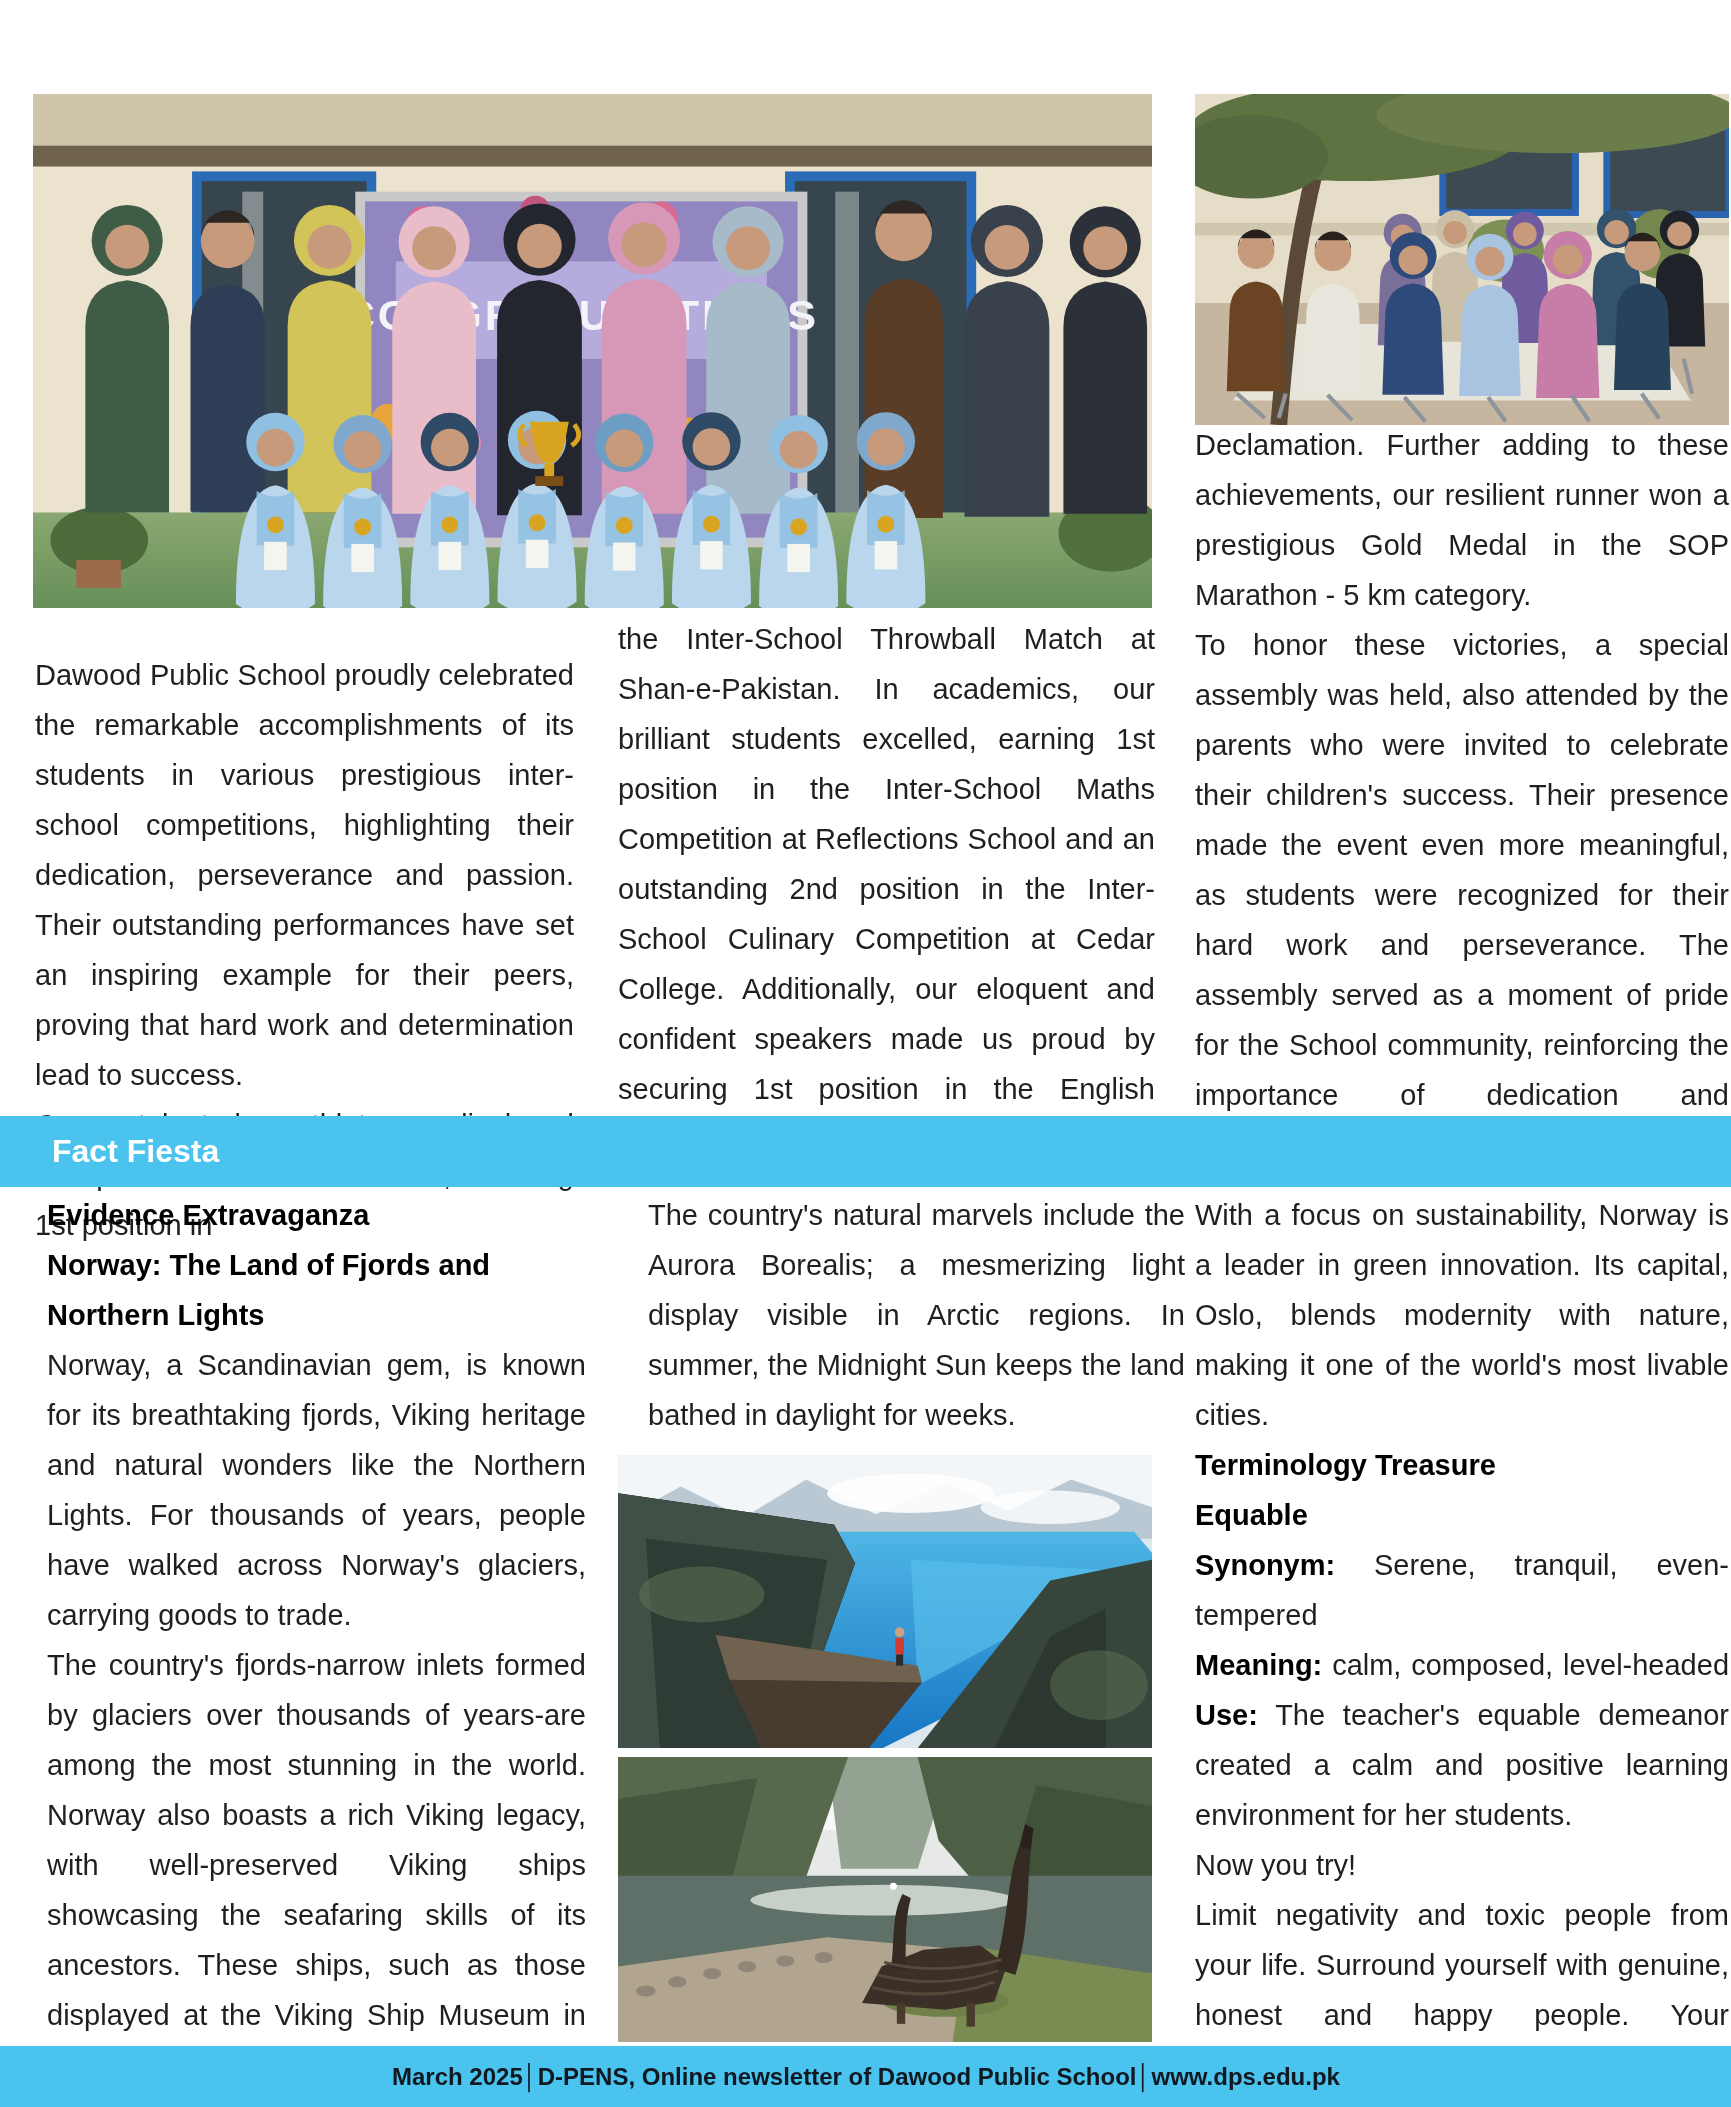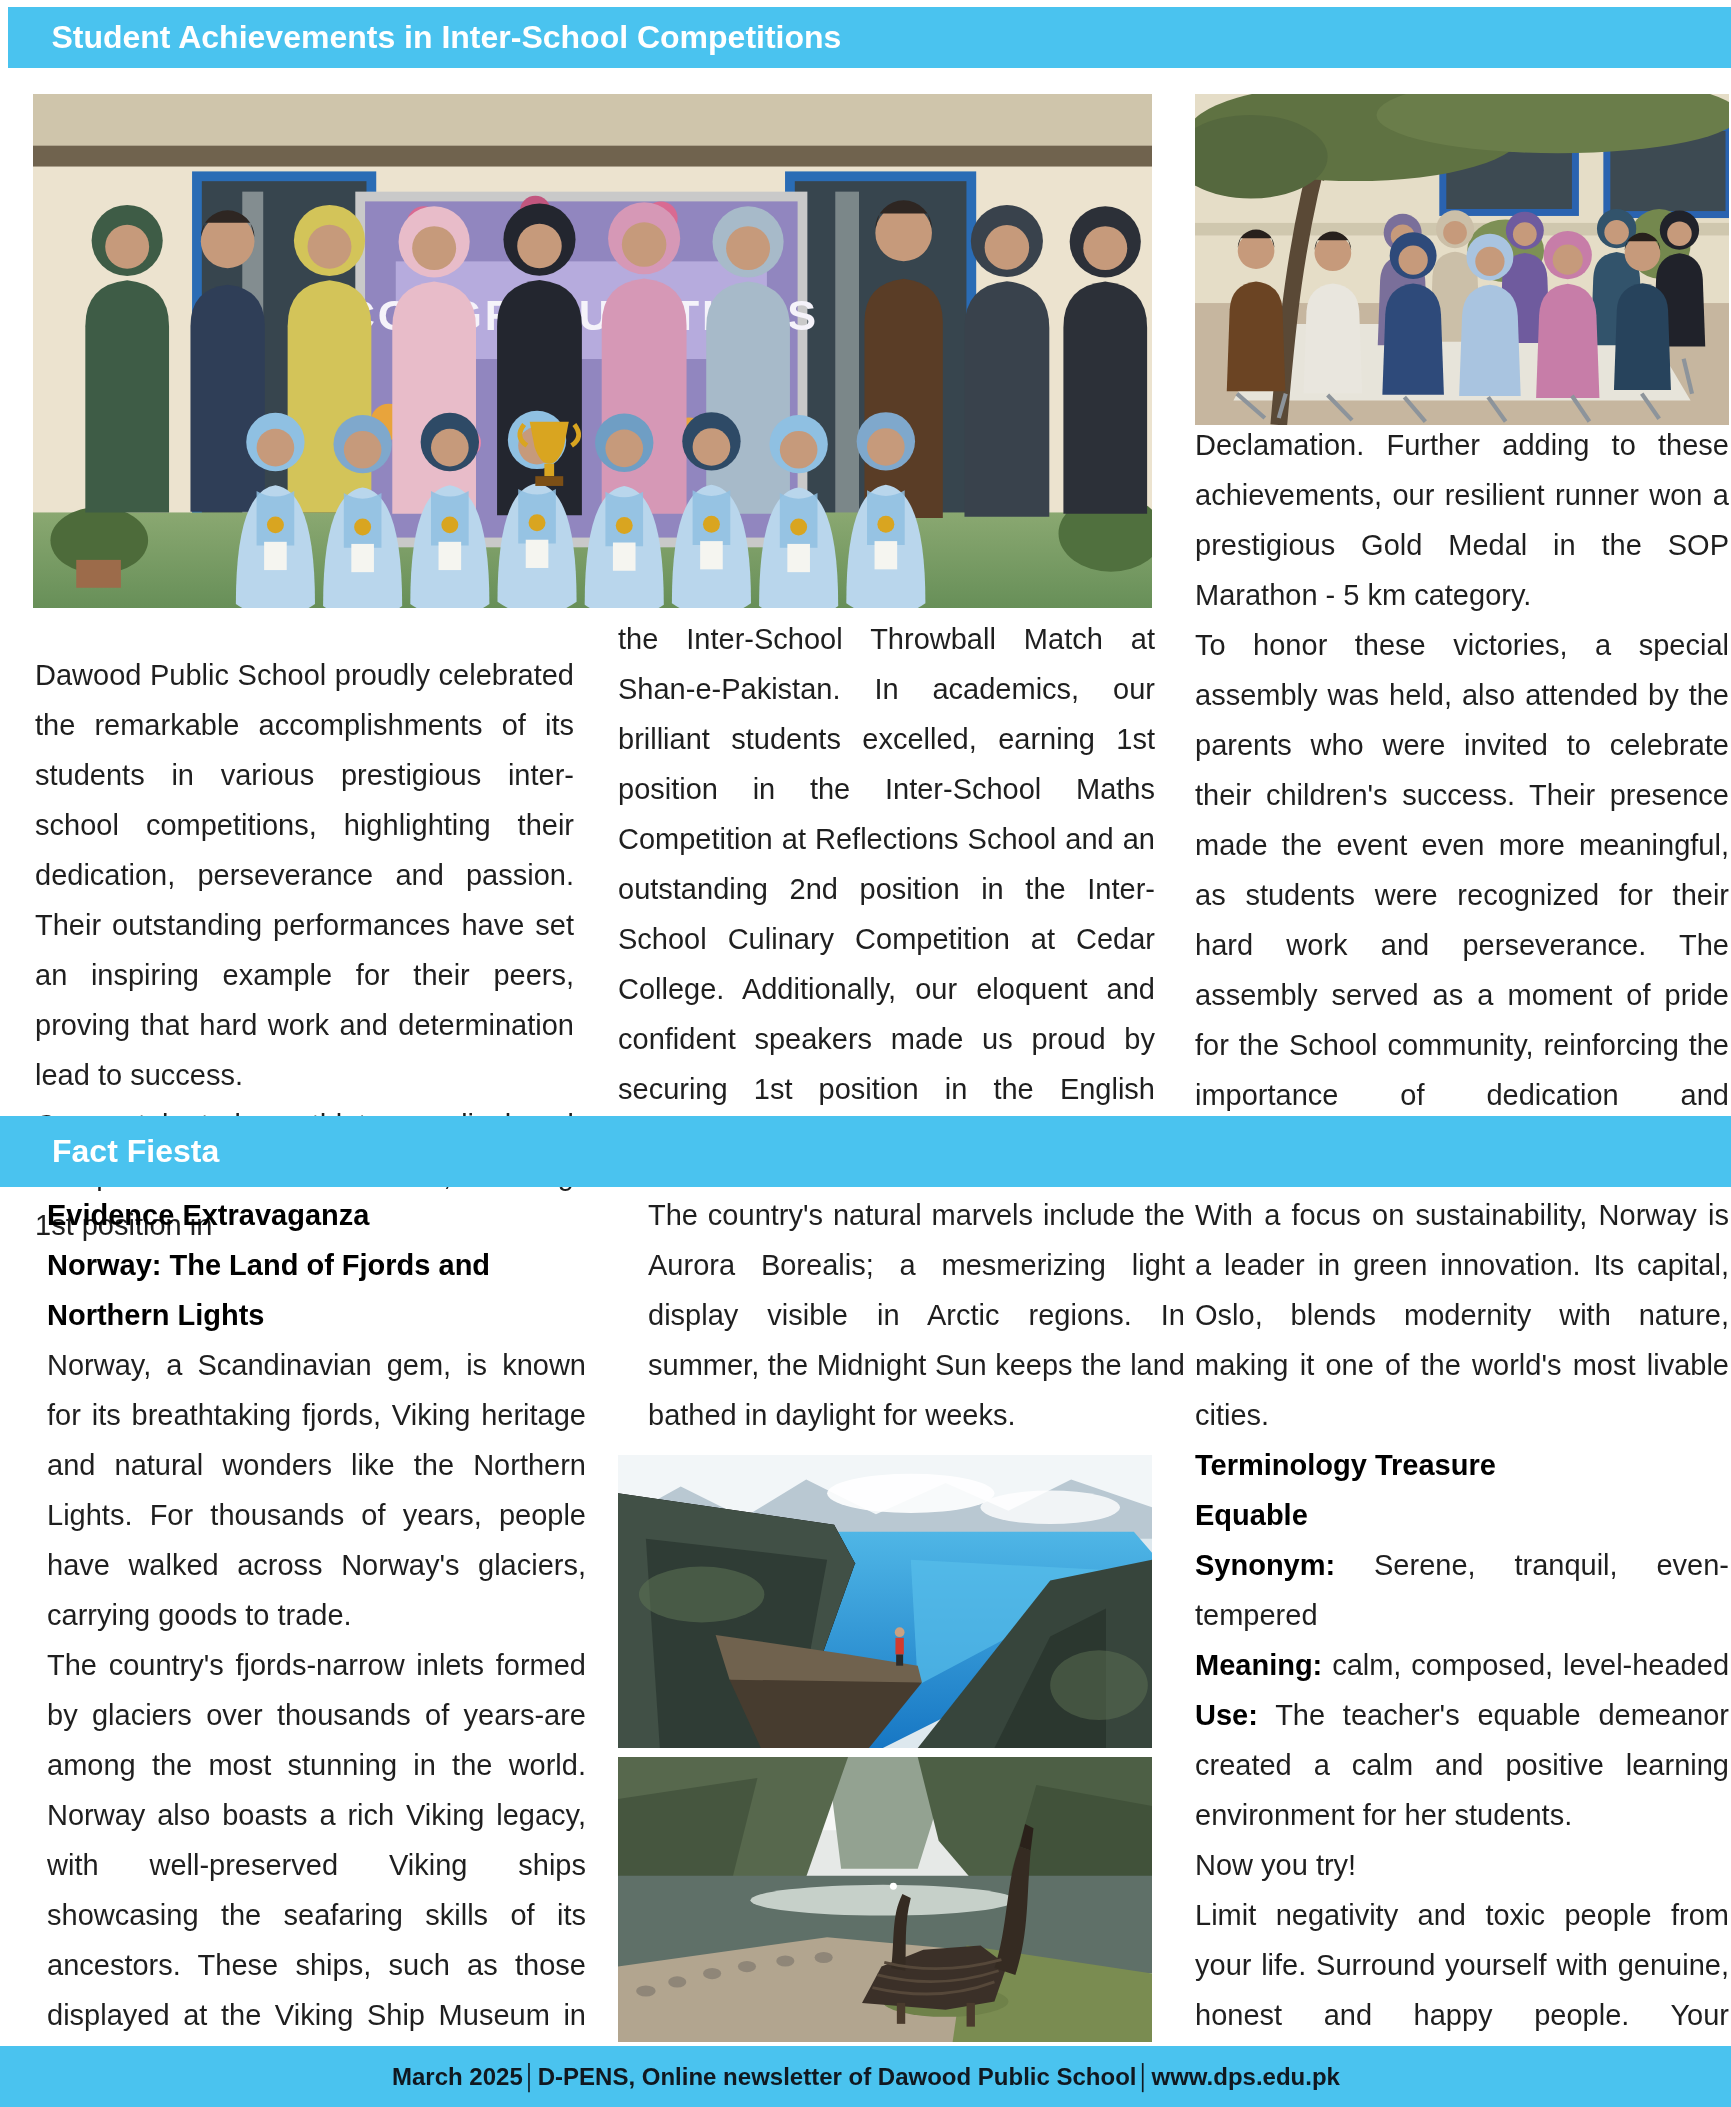--- a/index.html
+++ b/index.html
@@ -27,23 +27,20 @@
   .col p{margin:0;}
   .h{font-weight:bold;color:#000000;text-align:left;}
   .entry{text-align:justify;text-align-last:justify;}
   .col b{color:#000000;}
 </style>
 </head>
 <body>
 
 <div class="page">
 
-  <div class="bar" id="bar-achievements">
-    <span>Student Achievements in Inter-School Competitions</span>
-  </div>
 
   <div class="photo" id="photo-group">
     <svg viewBox="0 0 1604 737" preserveAspectRatio="none">
       <defs>
         <g id="ph">
             <circle cx="50" cy="40" r="34" fill="currentColor"></circle>
             <circle cx="50" cy="46" r="21" fill="#c69a7b"></circle>
             <path d="M10,300 L10,122 Q10,82 50,78 Q90,82 90,122 L90,300 Z" fill="currentColor"></path>
           </g>
         <g id="pm">

